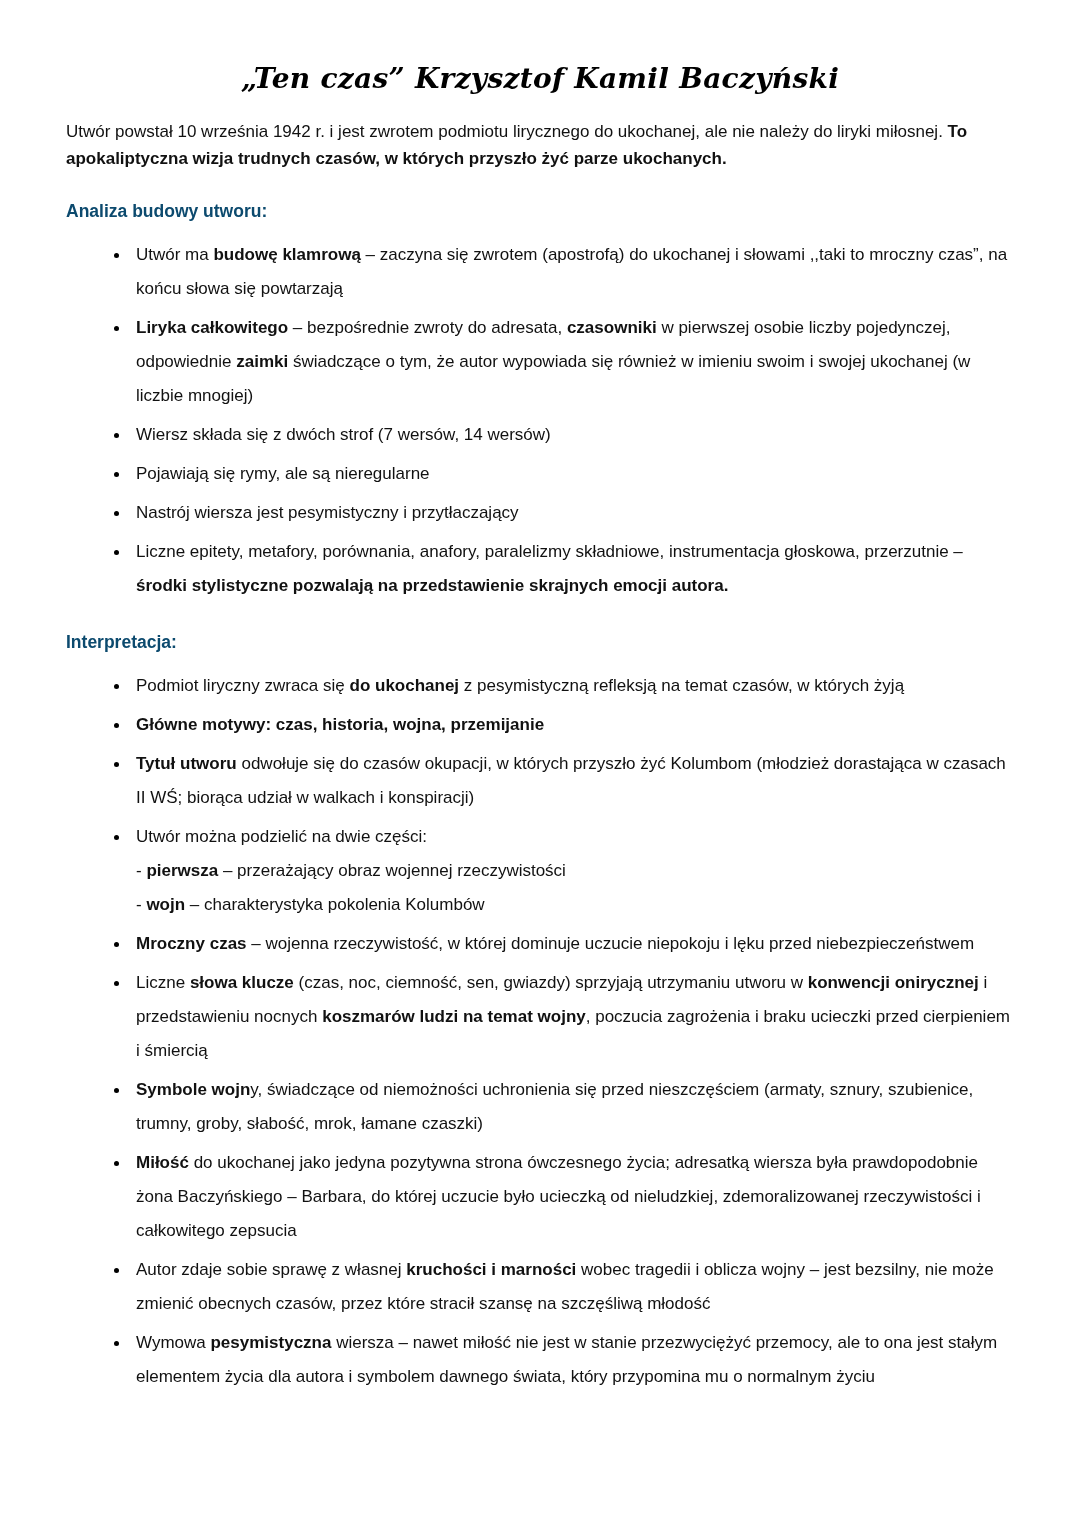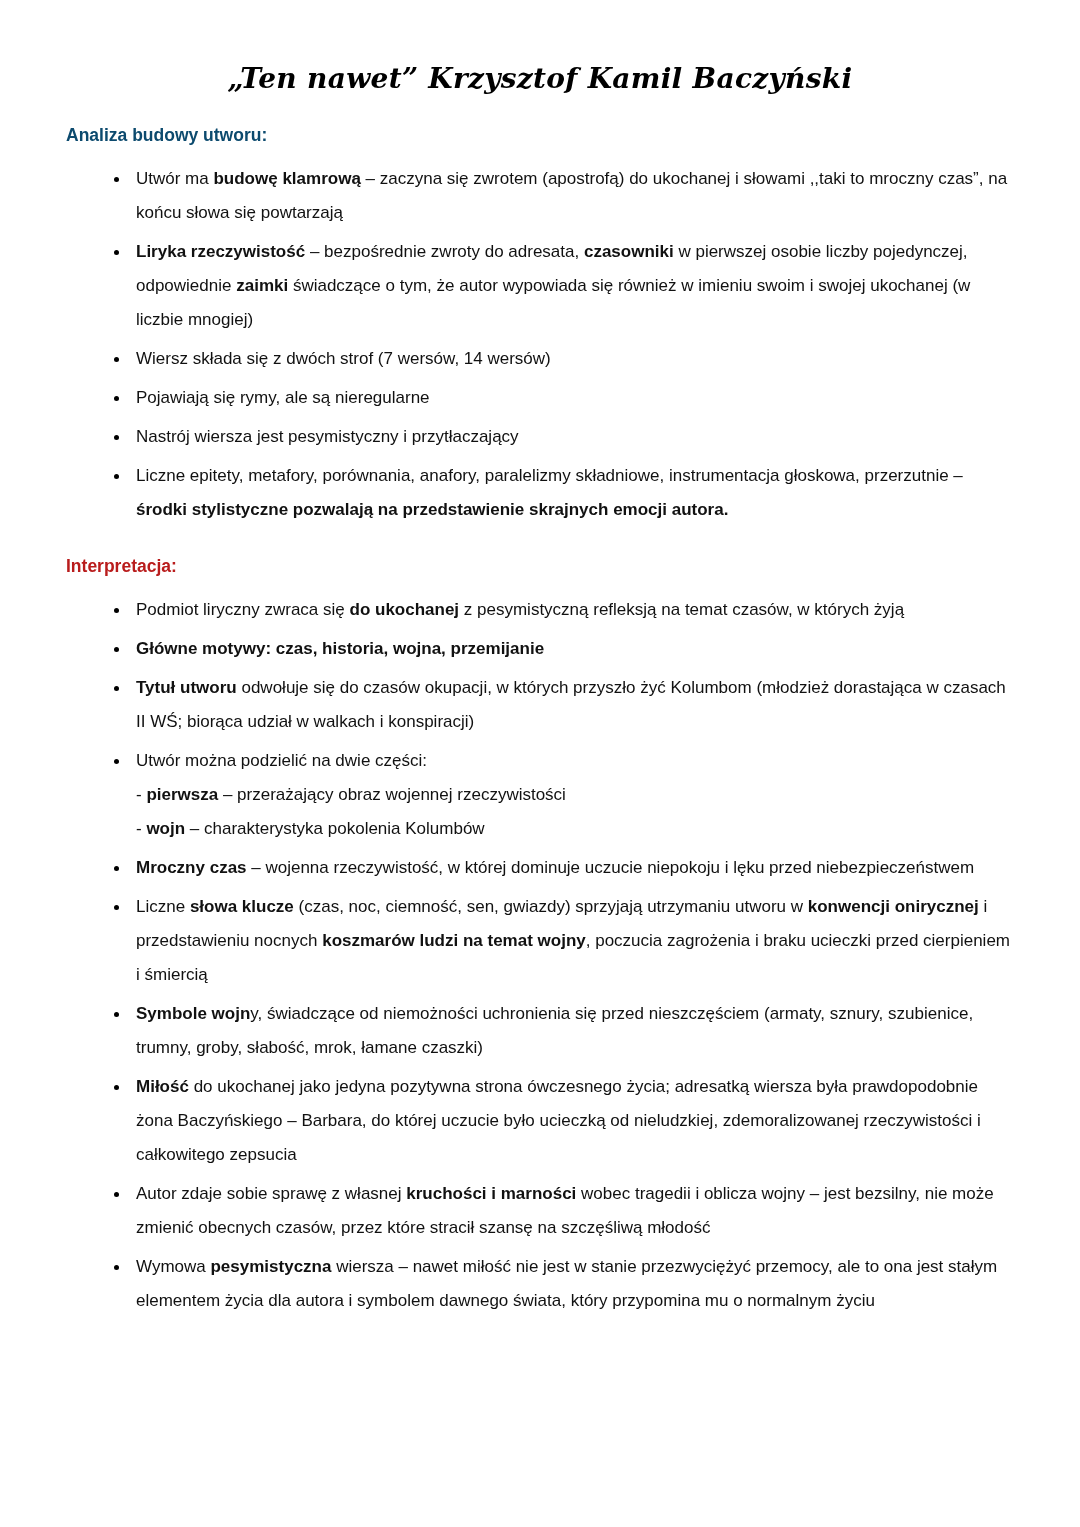--- a/index.html
+++ b/index.html
@@ -52,37 +52,38 @@
     color: #000000;
     font-size: 15px;
   }
   .b { font-weight: 700; }
 </style>
 </head>
 <body>
 
 <div class="page">
 
-  <h1 class="doc-title">„Ten nawet” Krzysztof Kamil Baczyński</h1>
+  <h1 class="doc-title">„Ten czas” Krzysztof Kamil Baczyński</h1>
 
+  <p class="intro"><span>Utwór powstał 10 września 1942 r. i jest zwrotem podmiotu lirycznego do ukochanej, ale nie należy do liryki miłosnej. </span><span class="b">To apokaliptyczna wizja trudnych czasów, w których przyszło żyć parze ukochanych.</span></p>
 
   <section>
     <h2 class="section-heading" style="color: #0c4a6e;">Analiza budowy utworu:</h2>
     <ul class="doc-list">
         <li><span>Utwór ma </span><span class="b">budowę klamrową</span><span> – zaczyna się zwrotem (apostrofą) do ukochanej i słowami ,,taki to mroczny czas”, na końcu słowa się powtarzają</span></li>
-        <li><span class="b">Liryka rzeczywistość</span><span> – bezpośrednie zwroty do adresata, </span><span class="b">czasowniki</span><span> w pierwszej osobie liczby pojedynczej, odpowiednie </span><span class="b">zaimki</span><span> świadczące o tym, że autor wypowiada się również w imieniu swoim i swojej ukochanej (w liczbie mnogiej)</span></li>
+        <li><span class="b">Liryka całkowitego</span><span> – bezpośrednie zwroty do adresata, </span><span class="b">czasowniki</span><span> w pierwszej osobie liczby pojedynczej, odpowiednie </span><span class="b">zaimki</span><span> świadczące o tym, że autor wypowiada się również w imieniu swoim i swojej ukochanej (w liczbie mnogiej)</span></li>
         <li><span>Wiersz składa się z dwóch strof (7 wersów, 14 wersów)</span></li>
         <li><span>Pojawiają się rymy, ale są nieregularne</span></li>
         <li><span>Nastrój wiersza jest pesymistyczny i przytłaczający</span></li>
         <li><span>Liczne epitety, metafory, porównania, anafory, paralelizmy składniowe, instrumentacja głoskowa, przerzutnie – </span><span class="b">środki stylistyczne pozwalają na przedstawienie skrajnych emocji autora.</span></li>
       </ul>
   </section>
 
   <section>
-    <h2 class="section-heading" style="color: #b91c1c;">Interpretacja:</h2>
+    <h2 class="section-heading" style="color: #0c4a6e;">Interpretacja:</h2>
     <ul class="doc-list">
         <li><span>Podmiot liryczny zwraca się </span><span class="b">do ukochanej</span><span> z pesymistyczną refleksją na temat czasów, w których żyją</span></li>
         <li><span class="b">Główne motywy: czas, historia, wojna, przemijanie</span></li>
         <li><span class="b">Tytuł utworu</span><span> odwołuje się do czasów okupacji, w których przyszło żyć Kolumbom (młodzież dorastająca w czasach II WŚ; biorąca udział w walkach i konspiracji)</span></li>
         <li><span>Utwór można podzielić na dwie części:</span><br><span>- </span><span class="b">pierwsza</span><span> – przerażający obraz wojennej rzeczywistości</span><br><span>- </span><span class="b">wojn</span><span> – charakterystyka pokolenia Kolumbów</span></li>
         <li><span class="b">Mroczny czas</span><span> – wojenna rzeczywistość, w której dominuje uczucie niepokoju i lęku przed niebezpieczeństwem</span></li>
         <li><span>Liczne </span><span class="b">słowa klucze</span><span> (czas, noc, ciemność, sen, gwiazdy) sprzyjają utrzymaniu utworu w </span><span class="b">konwencji onirycznej</span><span> i przedstawieniu nocnych </span><span class="b">koszmarów ludzi na temat wojny</span><span>, poczucia zagrożenia i braku ucieczki przed cierpieniem i śmiercią</span></li>
         <li><span class="b">Symbole wojn</span><span>y, świadczące od niemożności uchronienia się przed nieszczęściem (armaty, sznury, szubienice, trumny, groby, słabość, mrok, łamane czaszki)</span></li>
         <li><span class="b">Miłość</span><span> do ukochanej jako jedyna pozytywna strona ówczesnego życia; adresatką wiersza była prawdopodobnie żona Baczyńskiego – Barbara, do której uczucie było ucieczką od nieludzkiej, zdemoralizowanej rzeczywistości i całkowitego zepsucia</span></li>
         <li><span>Autor zdaje sobie sprawę z własnej </span><span class="b">kruchości i marności</span><span> wobec tragedii i oblicza wojny – jest bezsilny, nie może zmienić obecnych czasów, przez które stracił szansę na szczęśliwą młodość</span></li>

